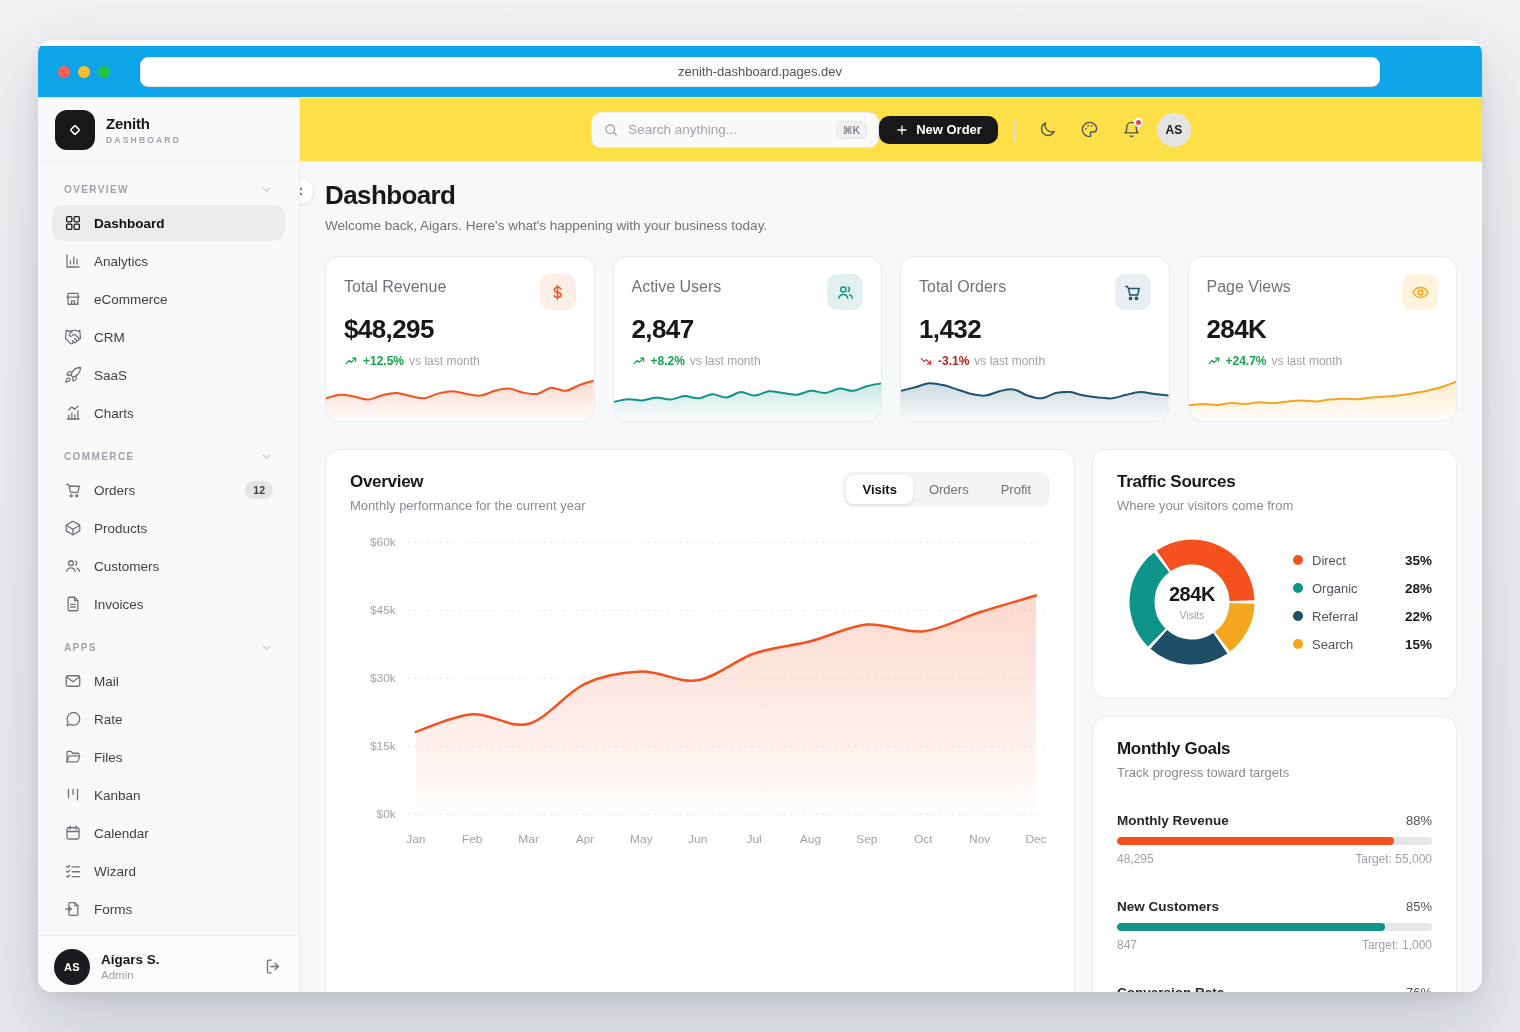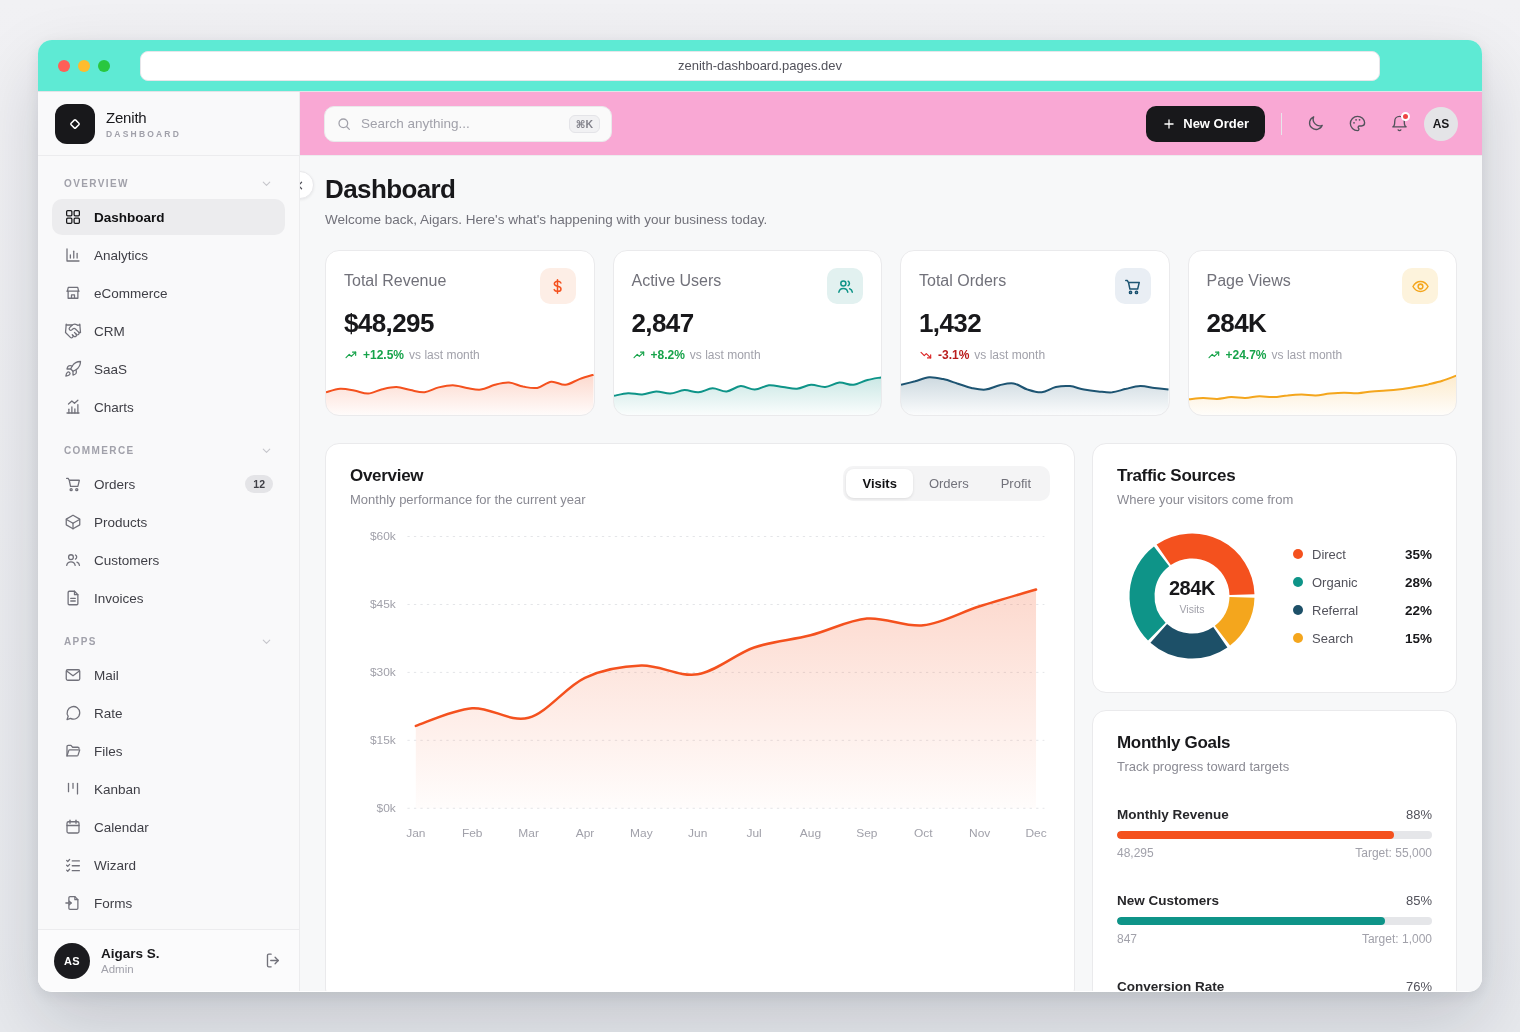--- a/index.html
+++ b/index.html
@@ -11,42 +11,42 @@
   }
   svg { display:block; }
 
   
   .window {
     position:absolute; left:38px; top:40px; width:1444px; height:952px;
     background:#fff; border-radius:14px; overflow:hidden;
     box-shadow:0 30px 70px rgba(15,20,35,.16),0 4px 14px rgba(15,20,35,.08);
   }
   .chrome {
-    height:52px; background:#5eead4; border-bottom:1px solid #e3e3e7;
-    display:flex; align-items:center; padding:0 20px; position:relative;
+    height:52px; background:#0ea5e9; border-bottom:1px solid #e3e3e7;
+    display:flex; align-items:center; padding:0 20px; position:relative;margin-top:6px;
   }
   .lights { display:flex; gap:8px; }
   .light { width:12px; height:12px; border-radius:50%; }
   .light.red{background:#ff5f57;} .light.yellow{background:#febc2e;} .light.green{background:#29c73f;}
   .urlbar {
     position:absolute; left:50%; transform:translateX(-50%);
     width:1240px; height:30px; background:#fff; border:1px solid #e6e6ea; border-radius:8px;
     display:flex; align-items:center; justify-content:center;
     font-size:13px; color:#52525b;
   }
 
   
   .app { display:flex; height:899px; }
   .sidebar {
     width:262px; min-width:262px; background:#f9f9fa; border-right:1px solid #ececee;
     position:relative; overflow:hidden;
   }
   .logo-row { height:64px; display:flex; align-items:center; gap:11px; padding:0 17px; border-bottom:1px solid #ececee; }
   .logo-box { width:40px; height:40px; background:#18181b; border-radius:12px; display:flex; align-items:center; justify-content:center; color:#fff; }
-  .brand-name { font-size:15px; font-weight:400; letter-spacing:-.2px; }
+  .brand-name { font-size:15px; font-weight:700; letter-spacing:-.2px; }
   .brand-tag { font-size:8.5px; letter-spacing:2.2px; color:#a1a1aa; margin-top:3px; font-weight:600; }
 
   .nav { padding:4px 14px 0; }
   .nav-section-label {
     display:flex; align-items:center; justify-content:space-between;
     padding:17px 12px 9px; font-size:10px; font-weight:700; letter-spacing:1.4px; color:#a1a1aa;
   }
   .nav-section-label svg { color:#c6c6cb; }
   .nav-item {
     height:36px; margin-bottom:2px; border-radius:10px; display:flex; align-items:center;
@@ -63,34 +63,34 @@
     position:absolute; left:0; right:0; bottom:0; height:62px; background:#fbfbfc;
     border-top:1px solid #ececee; display:flex; align-items:center; gap:11px; padding:0 16px;
   }
   .user-avatar { width:36px; height:36px; border-radius:50%; background:#1b1b1f; color:#fff; font-size:11px; font-weight:700; display:flex; align-items:center; justify-content:center; letter-spacing:.3px; }
   .user-name { font-size:13.5px; font-weight:700; }
   .user-role { font-size:11.5px; color:#a1a1aa; margin-top:2px; }
   .logout-btn { margin-left:auto; color:#71717a; background:none; border:none; cursor:pointer; }
 
   .main { flex:1; display:flex; flex-direction:column; min-width:0; }
   .header {
-    height:64px; background:#f9a8d4; border-bottom:1px solid #ececee;
-    display:flex; align-items:center; justify-content:space-between; padding:0 24px;
+    height:64px; background:#fde047; border-bottom:1px solid #ececee;
+    display:flex; align-items:center; justify-content:center; padding:0 24px;
   }
   .search {
     width:288px; height:36px; background:#fafafa; border:1px solid #e9e9eb; border-radius:10px;
     display:flex; align-items:center; gap:9px; padding:0 11px;
   }
   .search svg { color:#a1a1aa; }
   .search input { flex:1; border:none; outline:none; background:transparent; font-size:13.5px; font-family:inherit; color:#27272a; }
   .search input::placeholder { color:#a1a1aa; }
   .kbd { background:#f1f1f3; border:1px solid #e4e4e8; border-radius:6px; font-size:10.5px; color:#82828b; padding:2px 6px; font-weight:600; }
   .actions { display:flex; align-items:center; gap:8px; }
   .new-order {
-    height:36px; background:#18181b; color:#fff; border:none; border-radius:10px; cursor:pointer;
+    height:28px; background:#18181b; color:#fff; border:none; border-radius:10px; cursor:pointer;
     display:flex; align-items:center; gap:7px; padding:0 16px; font-size:13px; font-weight:600; font-family:inherit;
   }
   .vdiv { width:1px; height:22px; background:#e6e6ea; margin:0 8px; }
   .icon-btn { width:34px; height:34px; border:none; background:none; border-radius:9px; display:flex; align-items:center; justify-content:center; color:#52525b; cursor:pointer; position:relative; }
   .dot { position:absolute; top:5px; right:6px; width:9px; height:9px; background:#ef4444; border:2px solid #fff; border-radius:50%; }
   .avatar-sm { width:34px; height:34px; border-radius:50%; background:#e4e4e7; color:#18181b; font-size:12px; font-weight:700; display:flex; align-items:center; justify-content:center; cursor:pointer; border:none; }
 
   .content { position:relative; flex:1; background:#f7f8f9; padding:18px 25px 0; overflow:hidden; }
   .collapse-btn {
     position:absolute; left:-14px; top:15px; width:28px; height:28px; border-radius:50%;

